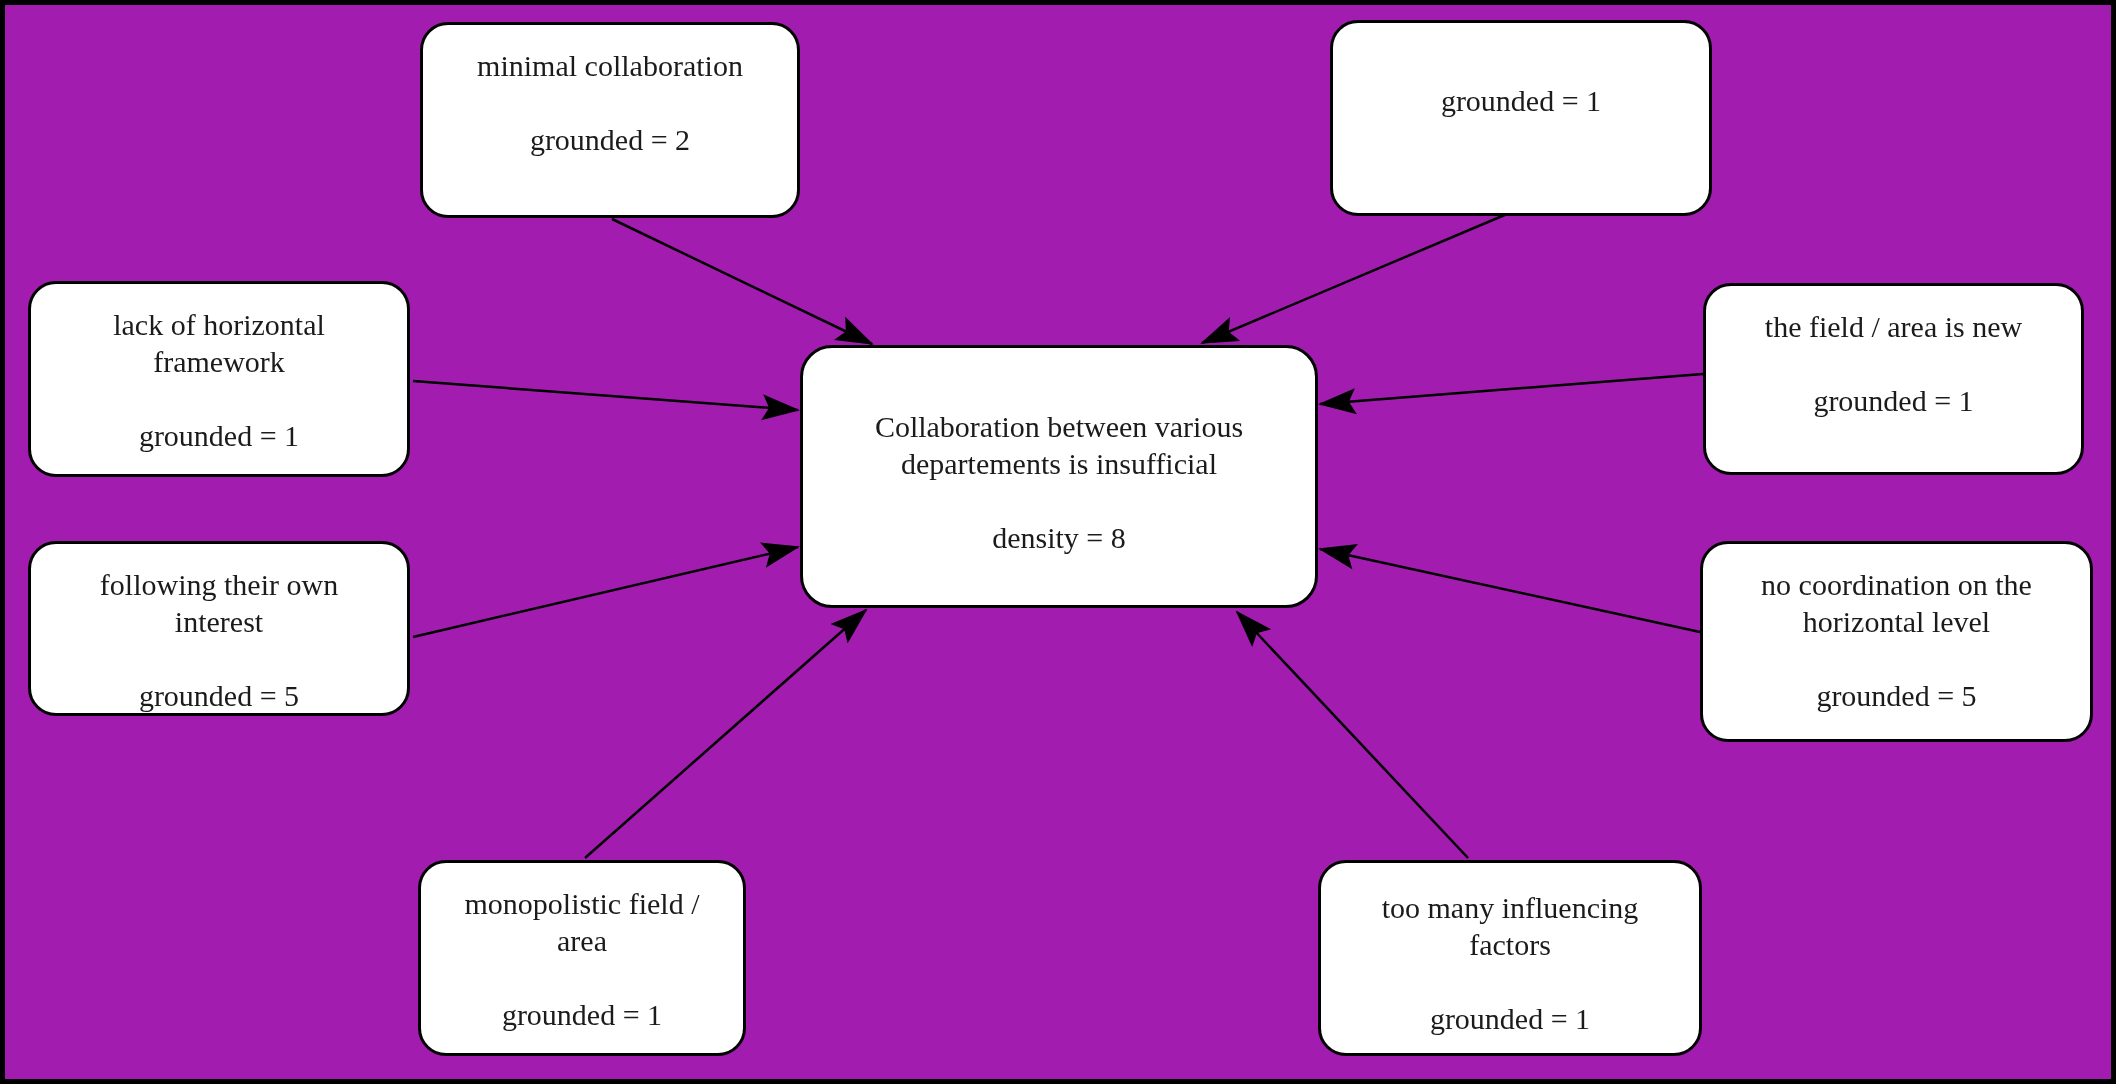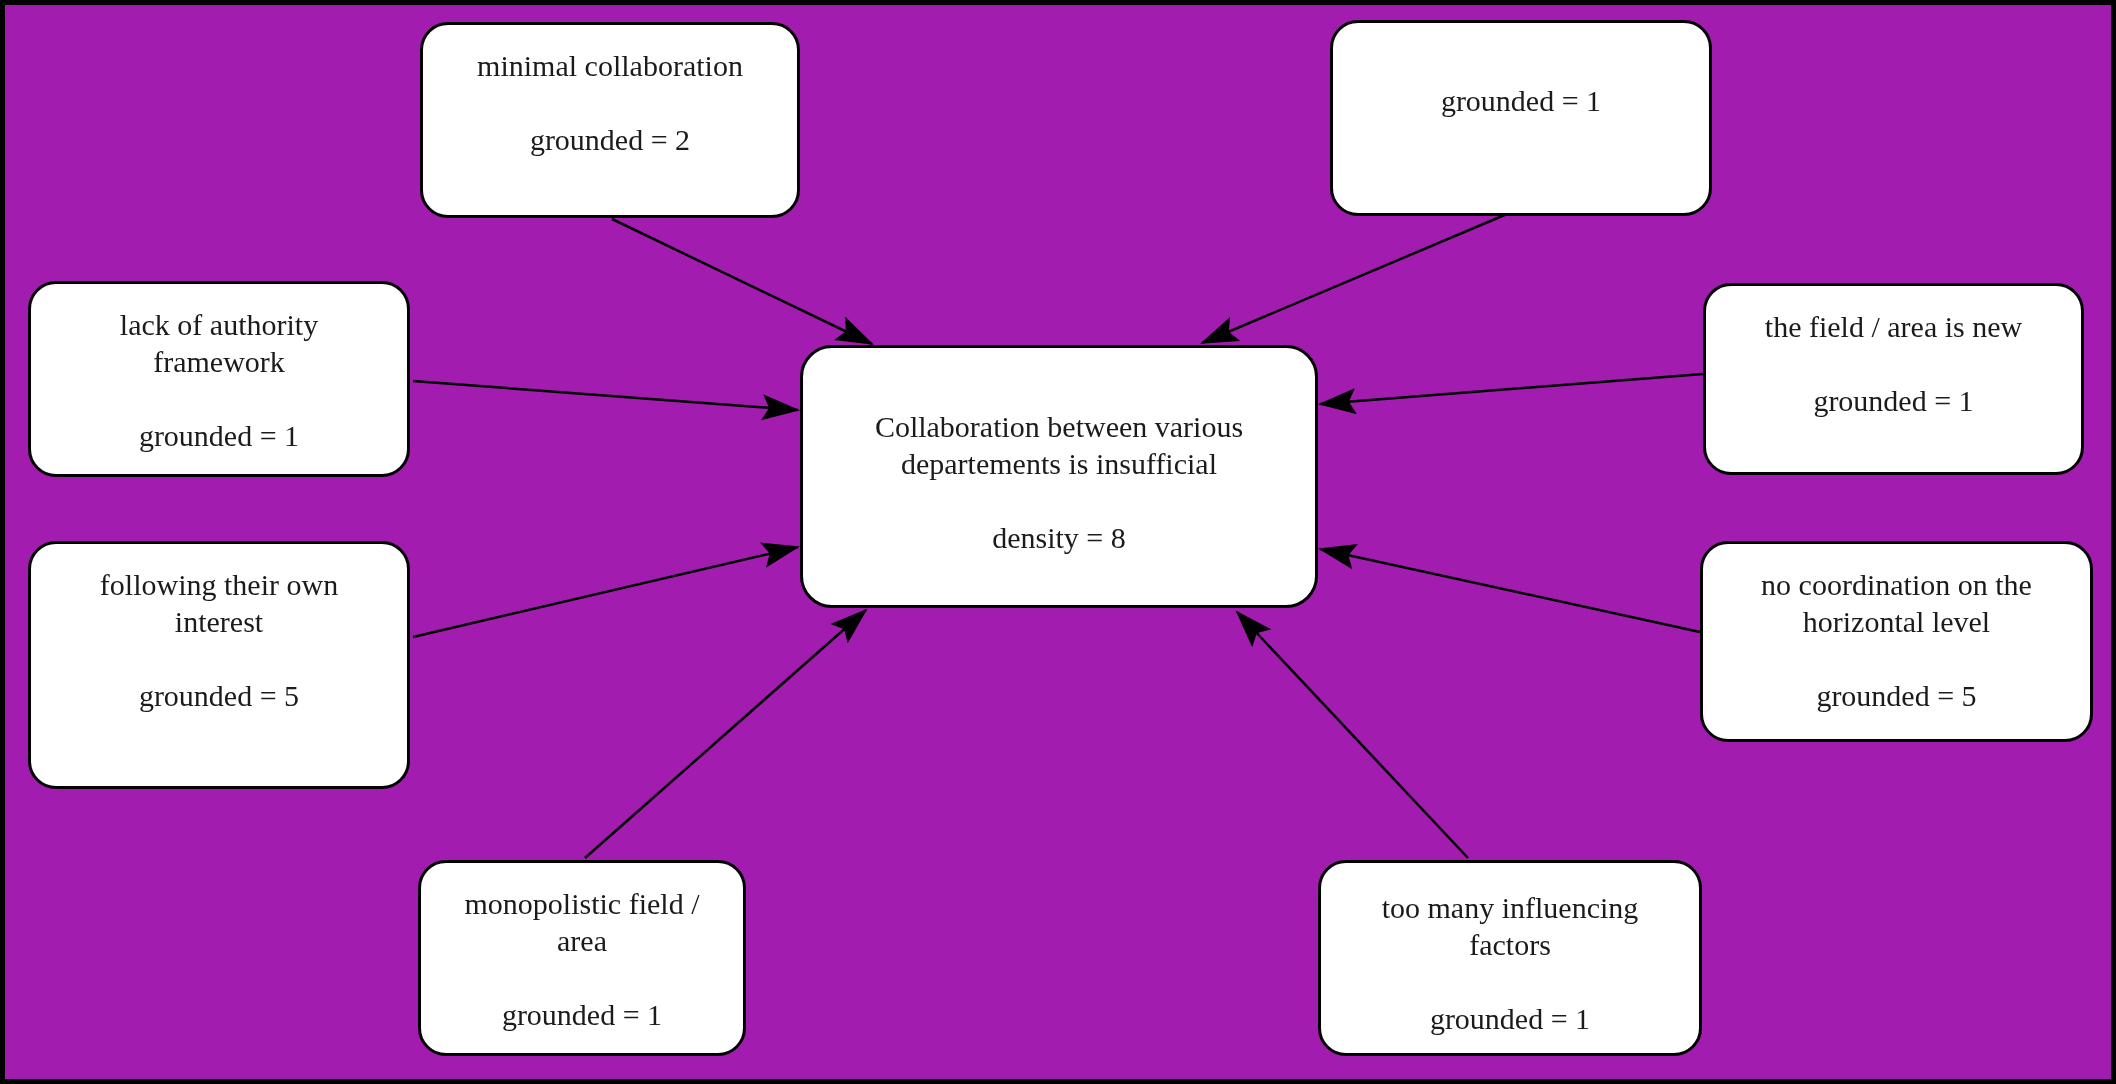--- a/index.html
+++ b/index.html
@@ -76,25 +76,25 @@
   <div class="node" style="left:420px; top:22px; width:380px; height:196px;">
     <div class="node-label">minimal collaboration</div>
     <div class="node-metric">grounded = 2</div>
   </div>
 
   <div class="node" style="left:1330px; top:20px; width:382px; height:196px;">
     <div class="node-metric">grounded = 1</div>
   </div>
 
   <div class="node" style="left:28px; top:281px; width:382px; height:196px;">
-    <div class="node-label">lack of authority framework</div>
+    <div class="node-label">lack of horizontal framework</div>
     <div class="node-metric">grounded = 1</div>
   </div>
 
-  <div class="node" style="left:28px; top:541px; width:382px; height:248px;">
+  <div class="node" style="left:28px; top:541px; width:382px; height:175px;">
     <div class="node-label">following their own interest</div>
     <div class="node-metric">grounded = 5</div>
   </div>
 
   <div class="node center-node" style="left:800px; top:345px; width:518px; height:263px;">
     <div class="node-label">Collaboration between various departements is insufficial</div>
     <div class="node-metric">density = 8</div>
   </div>
 
   <div class="node" style="left:1703px; top:283px; width:381px; height:192px;">

